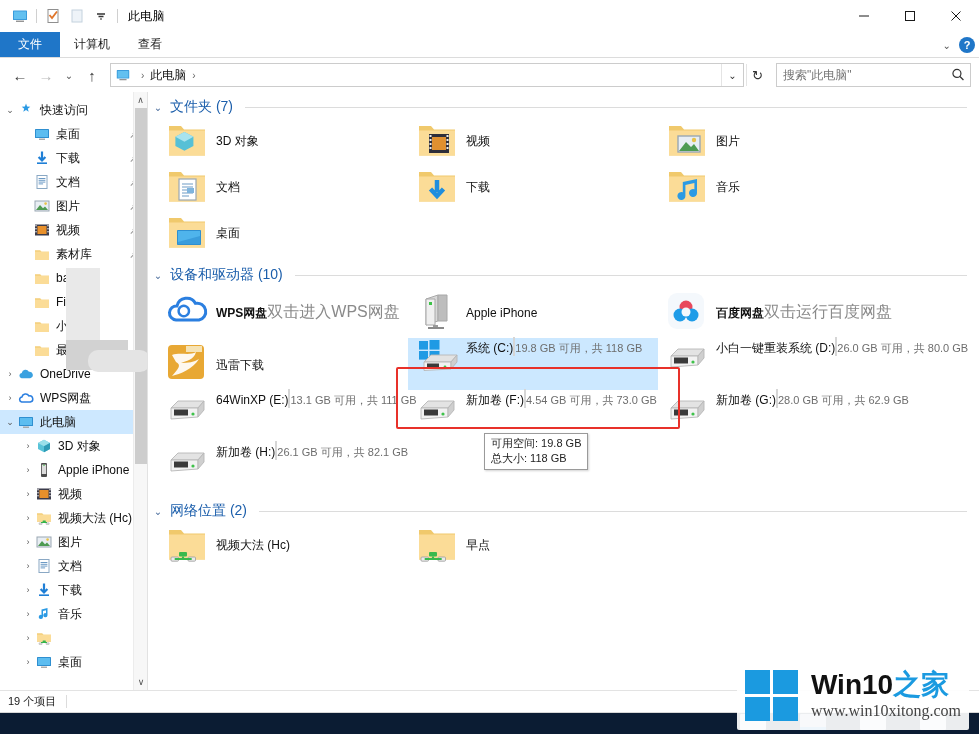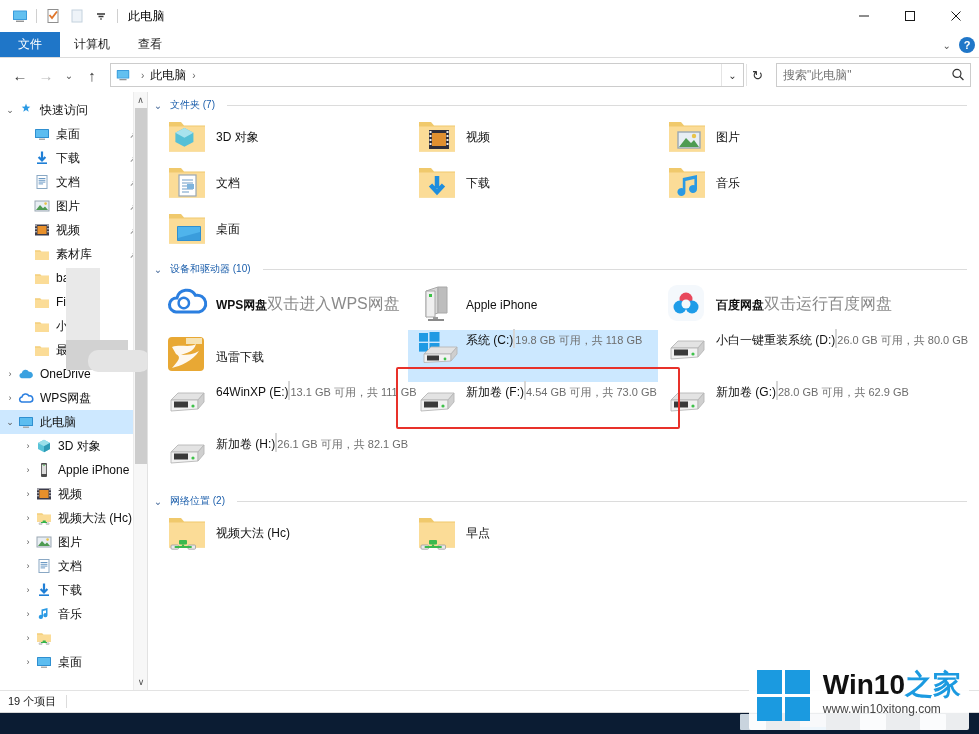--- a/index.html
+++ b/index.html
@@ -161,21 +161,21 @@
   }
 
   
   .content {
     flex:1; position:relative; background:#fff; overflow:hidden;
   }
   .group-head {
     display:flex; align-items:center; padding: 6px 10px 2px 4px; gap:6px;
   }
   .gh-arrow { font-size:10px; color:#4a6d9c; width:12px; text-align:center;}
-  .gh-label { font-size:10px; color:#1b5eab; white-space:nowrap; }
+  .gh-label { font-size:14px; color:#1b5eab; white-space:nowrap; }
   .gh-line { flex:1; height:1px; background:#dcdcdc; margin-left:6px; margin-right:2px;}
 
   .tiles { display:flex; flex-wrap:wrap; padding-left: 10px; }
   .tile {
     width: 250px; height: 48px; display:flex; align-items:center;
     padding-left: 8px;
   }
   .tile.folder { height: 46px; }
   .tile-ico { width:44px; height:42px; flex:none; position:relative; }
   .tile-txt { margin-left:6px; font-size:12px; color:#111; }
@@ -232,21 +232,21 @@
     position:absolute; right:10px; bottom: 4px; display:flex; align-items:flex-start;
     background: rgba(255,255,255,0.92); padding: 6px 8px; border-radius:2px;
     z-index: 40;
   }
   .wm-logo { width:56px; height:54px; position:relative; margin-right:10px;}
   .wm-q { position:absolute; width:25px; height:24px; background:#1b9ae0; }
   .wm-text { display:flex; flex-direction:column; }
   .wm-line1 { font-size:28px; font-weight:bold; line-height:30px; }
   .wm-win { color:#111; }
   .wm-cn { color:#1b9ae0; }
-  .wm-line2 { font-size:12px; color:#444; margin-top:2px; }
+  .wm-line2 { font-size:16px; color:#444; margin-top:2px;font-family:Liberation Serif, serif; }
 
   
   .mosaic {
     position:absolute; pointer-events:none; z-index:9;
   }
 </style>
 </head>
 <body>
 
 <div id="root">
@@ -821,20 +821,24 @@
                   <rect x="5" y="33" width="7.5" height="4.2" rx="1" fill="#eaeaea" stroke="#9a9a9a" stroke-width="0.8"></rect>
                   <rect x="22" y="33" width="7.5" height="4.2" rx="1" fill="#eaeaea" stroke="#9a9a9a" stroke-width="0.8"></rect>
                   <path d="M17 32.5 v2.5 M8.7 35 L25.7 35" stroke="#3bb94e" stroke-width="2.2"></path>
                 </svg></span>
               <span class="tile-txt">早点</span>
             </div>
           </div>
 
         <div class="redbox" style="left:248px; top:275px; width:284px; height:62px;"></div>
 
+        <div class="tooltip" style="left:336px; top:341px;">
+          <div>可用空间: 19.8 GB</div>
+          <div>总大小: 118 GB</div>
+        </div>
       </div>
     </div>
 
     <div class="statusbar">
       <div class="status-text">19 个项目</div>
       <div class="status-sep"></div>
     </div>
   </div>
 
   <div class="watermark">

